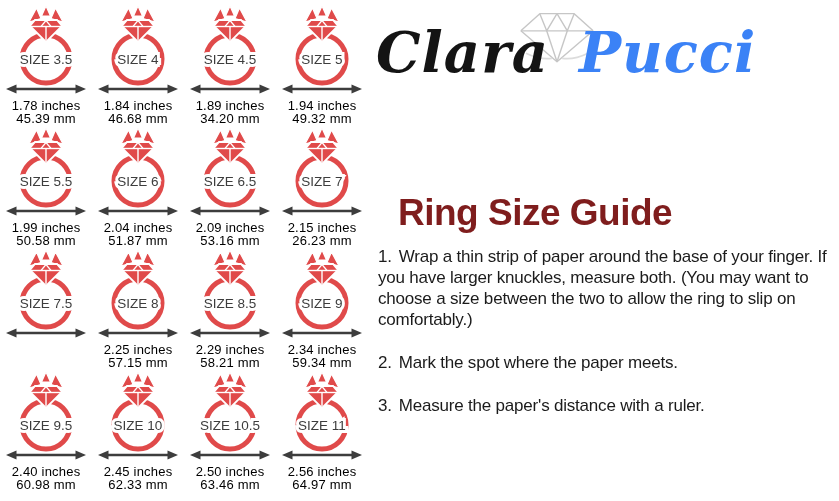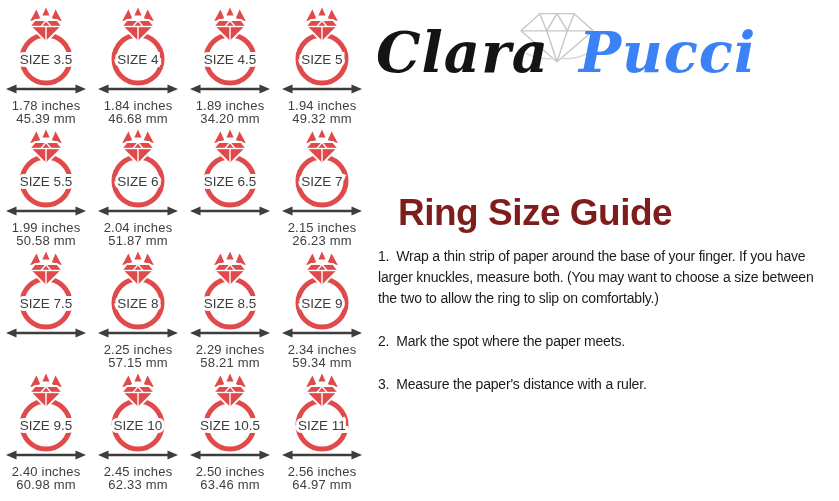--- a/index.html
+++ b/index.html
@@ -16,21 +16,21 @@
     position:absolute;left:0;top:5px;
     display:grid;
     grid-template-columns:repeat(4,92px);
     grid-auto-rows:122px;
   }
   .cell{width:92px;text-align:center;}
   .ring-svg{display:block;margin:0 auto;}
   .meas{
     margin-top:1px;
     font-size:13px;line-height:13px;
-    color:#404040;
+    color:#000000;
     letter-spacing:0.2px;
   }
 
   
   .logo{
     position:absolute;left:376px;top:6px;width:460px;height:92px;
   }
   .logo-diamond{
     position:absolute;left:138px;top:2px;z-index:0;
   }
@@ -44,21 +44,21 @@
   .logo-word2{margin-left:30px;letter-spacing:1px;}
 
   
   .heading{
     position:absolute;left:398px;top:192px;
     font-size:37px;font-weight:700;color:#7f1d1d;
     letter-spacing:-0.5px;
   }
   .instructions{
     position:absolute;left:378px;top:246px;width:458px;
-    font-size:14px;line-height:21px;color:#1b1b1b;
+    font-size:17px;line-height:21px;color:#1b1b1b;
     letter-spacing:-0.2px;
   }
   .instructions p{margin:0 0 22px 0;}
   .instructions .num{margin-right:7px;}
 </style>
 </head>
 <body>
 
 <div class="page">
 
@@ -260,20 +260,24 @@
       </g>
 
       <text class="size-label" x="46" y="58.5" text-anchor="middle" font-size="13.5" font-family="Liberation Sans, sans-serif" fill="#3d3d3d" stroke="#ffffff" stroke-width="6" paint-order="stroke">SIZE 6.5</text>
 
       <g stroke="#3d3d3d" fill="#3d3d3d">
         <line x1="14" y1="84" x2="78" y2="84" stroke-width="2.4"></line>
         <polygon points="6,84 16.5,79.5 16.5,88.5" stroke="none"></polygon>
         <polygon points="86,84 75.5,79.5 75.5,88.5" stroke="none"></polygon>
       </g>
     </svg>
+    <div class="meas">
+      <span>2.09 inches</span><br>
+      <span>53.16 mm</span>
+    </div>
   </div>
 
   <div class="cell">
     <svg class="ring-svg" width="92" height="93" viewBox="0 0 92 93">
 
       <circle cx="46" cy="54" r="24" fill="none" stroke="#e04a4a" stroke-width="5"></circle>
 
       <g>
         <polygon points="29,17 36.5,3 41,13.5" fill="#e04a4a" stroke="#fff" stroke-width="1.2"></polygon>
         <polygon points="41.5,11 46,1 50.5,11" fill="#e04a4a" stroke="#fff" stroke-width="1.2"></polygon>

